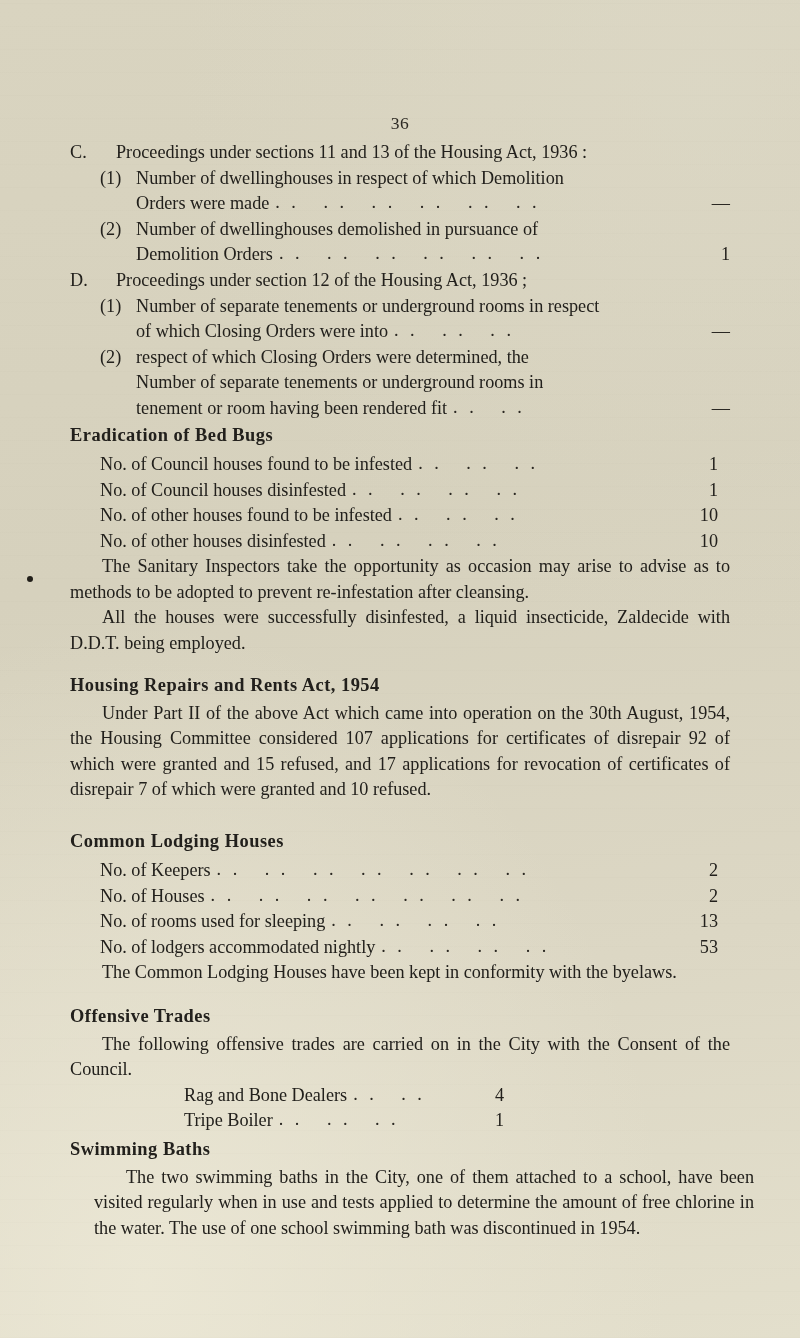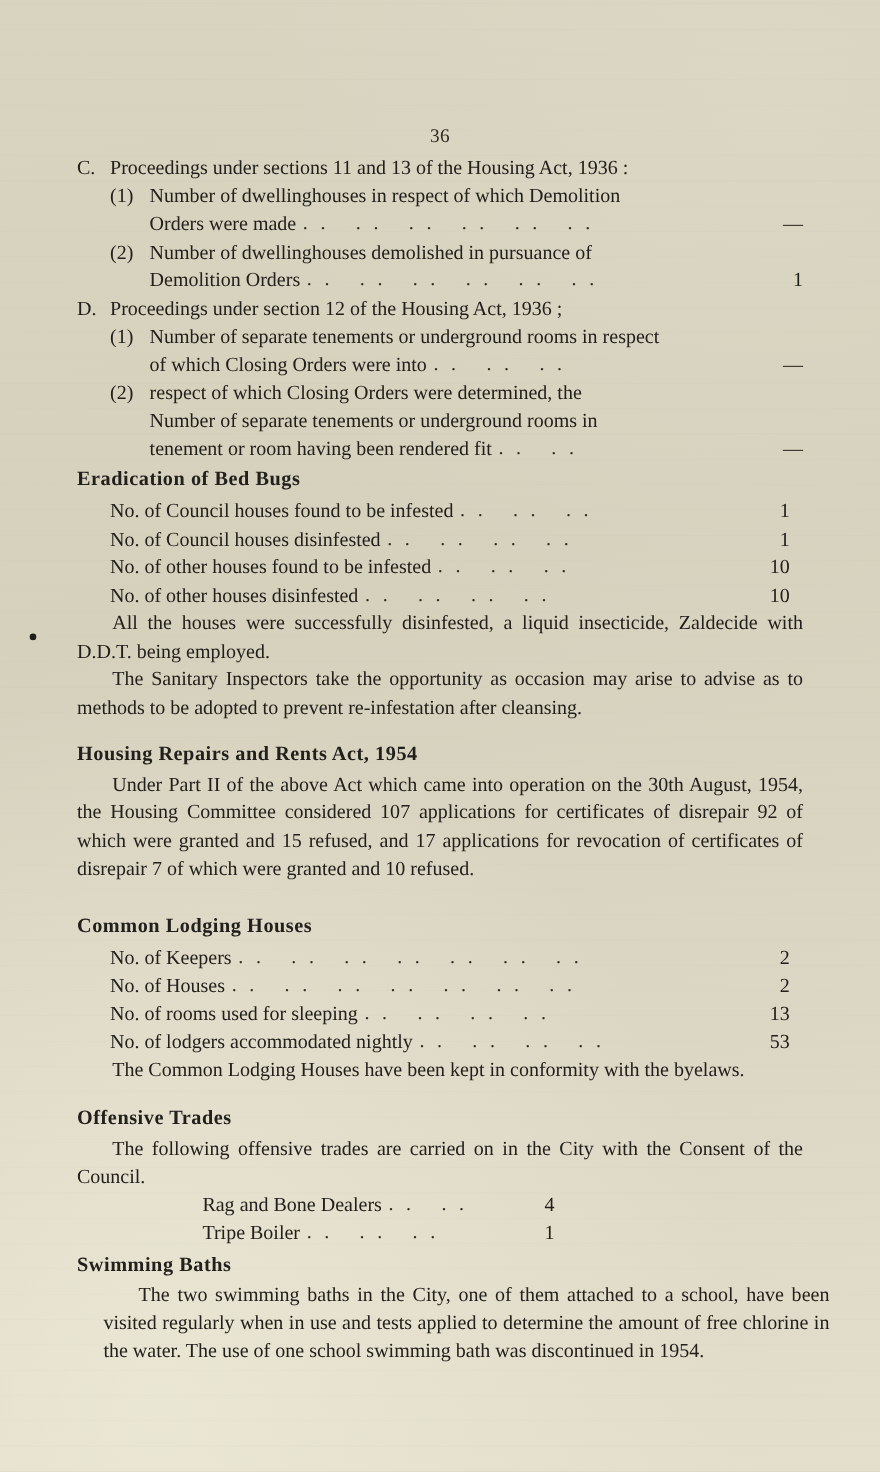--- a/index.html
+++ b/index.html
@@ -51,21 +51,21 @@
   .lettered {
     display: flex;
     font-size: 18.2px;
     line-height: 25.6px;
   }
   .lettered > .marker {
     width: 30px;
     flex: 0 0 30px;
     text-align: left;
   }
-  .lettered > .body { flex: 1 1 auto; }
+  .lettered > .body { flex: 1 1 auto; margin-left: 16px; }
 
   .just {
     text-align: justify;
     text-align-last: left;
     -webkit-hyphens: none;
     hyphens: none;
   }
 
   .numbered {
     display: flex;
@@ -221,25 +221,25 @@
         <span class="val">10</span>
       </div>
       <div class="leader-row">
         <span class="lbl">No. of other houses disinfested</span>
         <span class="dots">.. .. .. ..</span>
         <span class="val">10</span>
       </div>
     </div>
 
     <div class="para" style="width:660px;">
+      <span class="indent"></span><span>The Sanitary Inspectors take the opportunity as occasion may arise to advise as to methods to be adopted to prevent re-infestation after cleansing.</span>
+    </div>
+
+    <div class="para" style="width:660px;">
       <span class="indent"></span><span>All the houses were successfully disinfested, a liquid insecticide, Zaldecide with D.D.T. being employed.</span>
-    </div>
-
-    <div class="para" style="width:660px;">
-      <span class="indent"></span><span>The Sanitary Inspectors take the opportunity as occasion may arise to advise as to methods to be adopted to prevent re-infestation after cleansing.</span>
     </div>
   </div>
 
   <div class="block" style="left:70px; top:674px; width:660px;">
     <div class="sec-head">Housing Repairs and Rents Act, 1954</div>
     <div class="para" style="width:660px; margin-top:4px;">
       <span class="indent"></span><span>Under Part II of the above Act which came into operation on the 30th August, 1954, the Housing Committee considered 107 applications for certificates of disrepair 92 of which were granted and 15 refused, and 17 applications for revocation of certificates of disrepair 7 of which were granted and 10 refused.</span>
     </div>
   </div>
 

